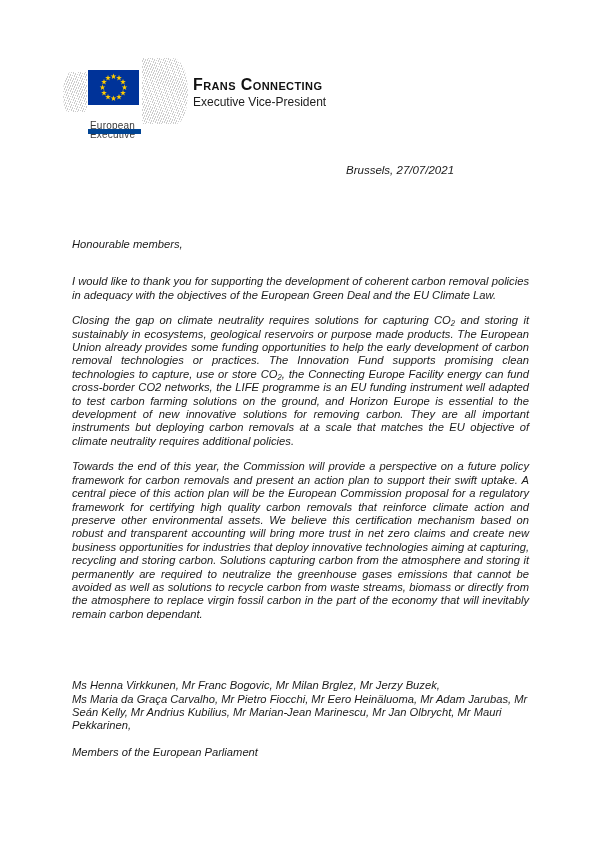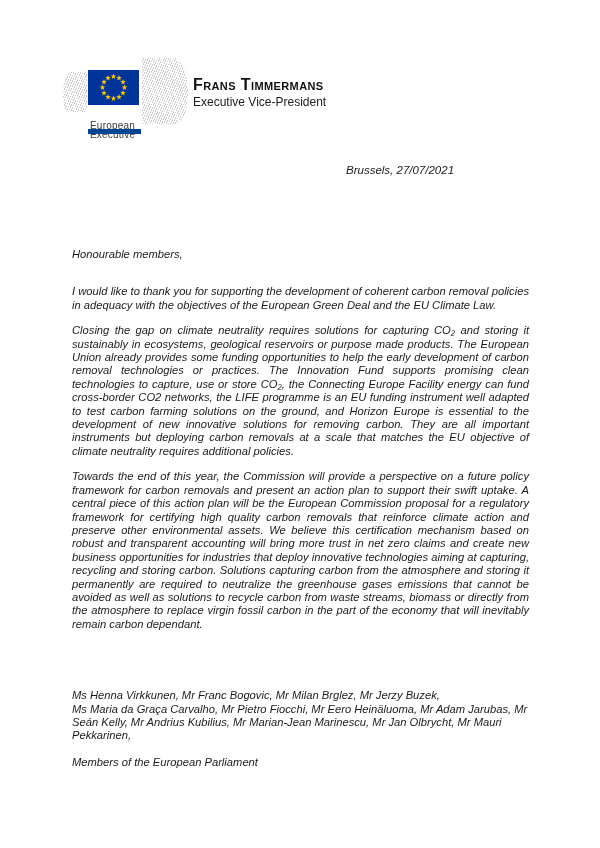--- a/index.html
+++ b/index.html
@@ -47,21 +47,21 @@
     color:#111;
   }
   .sender-title { font-size:12px; line-height:14px; margin-top:2px; color:#1c1c1c; }
 
   
   .dateline {
     position:absolute; left:302px; top:164px;
     font-style:italic; font-size:11.5px; color:#1a1a1a;margin-left:44px;
   }
   .content {
-    position:absolute; left:72px; top:248px; width:457px;
+    position:absolute; left:72px; top:238px; width:457px;
     font-style:italic; font-size:11.2px; line-height:13.4px;
   }
   .salutation { margin:0 0 24px 0; }
   .para { margin:0 0 12px 0; text-align:justify; }
   .names { margin-top:58px; }
   .names div { min-height:13.4px; }
   .role { margin-top:13px; }
   .email-row { margin-top:11px; }
   .email-link {
     color:var(--link_blue,#1a1acc);
@@ -98,21 +98,21 @@
       </svg>
     </div>
     <div class="logo-label">
       <div>European</div>
       <div>Executive</div>
     </div>
     <div class="logo-bar"></div>
   </div>
 
   <div class="sender">
-    <div class="sender-name">Frans Timmermans</div>
+    <div class="sender-name">Frans Connecting</div>
     <div class="sender-title">Executive Vice-President</div>
   </div>
 
   <div class="dateline">Brussels, 27/07/2021</div>
 
   <div class="content">
     <p class="salutation">Honourable members,</p>
 
     <p class="para">I would like to thank you for supporting the development of coherent carbon removal policies in adequacy with the objectives of the European Green Deal and the EU Climate Law.</p>
     <p class="para">Closing the gap on climate neutrality requires solutions for capturing CO₂ and storing it sustainably in ecosystems, geological reservoirs or purpose made products. The European Union already provides some funding opportunities to help the early development of carbon removal technologies or practices. The Innovation Fund supports promising clean technologies to capture, use or store CO₂, the Connecting Europe Facility energy can fund cross-border CO2 networks, the LIFE programme is an EU funding instrument well adapted to test carbon farming solutions on the ground, and Horizon Europe is essential to the development of new innovative solutions for removing carbon. They are all important instruments but deploying carbon removals at a scale that matches the EU objective of climate neutrality requires additional policies.</p>

